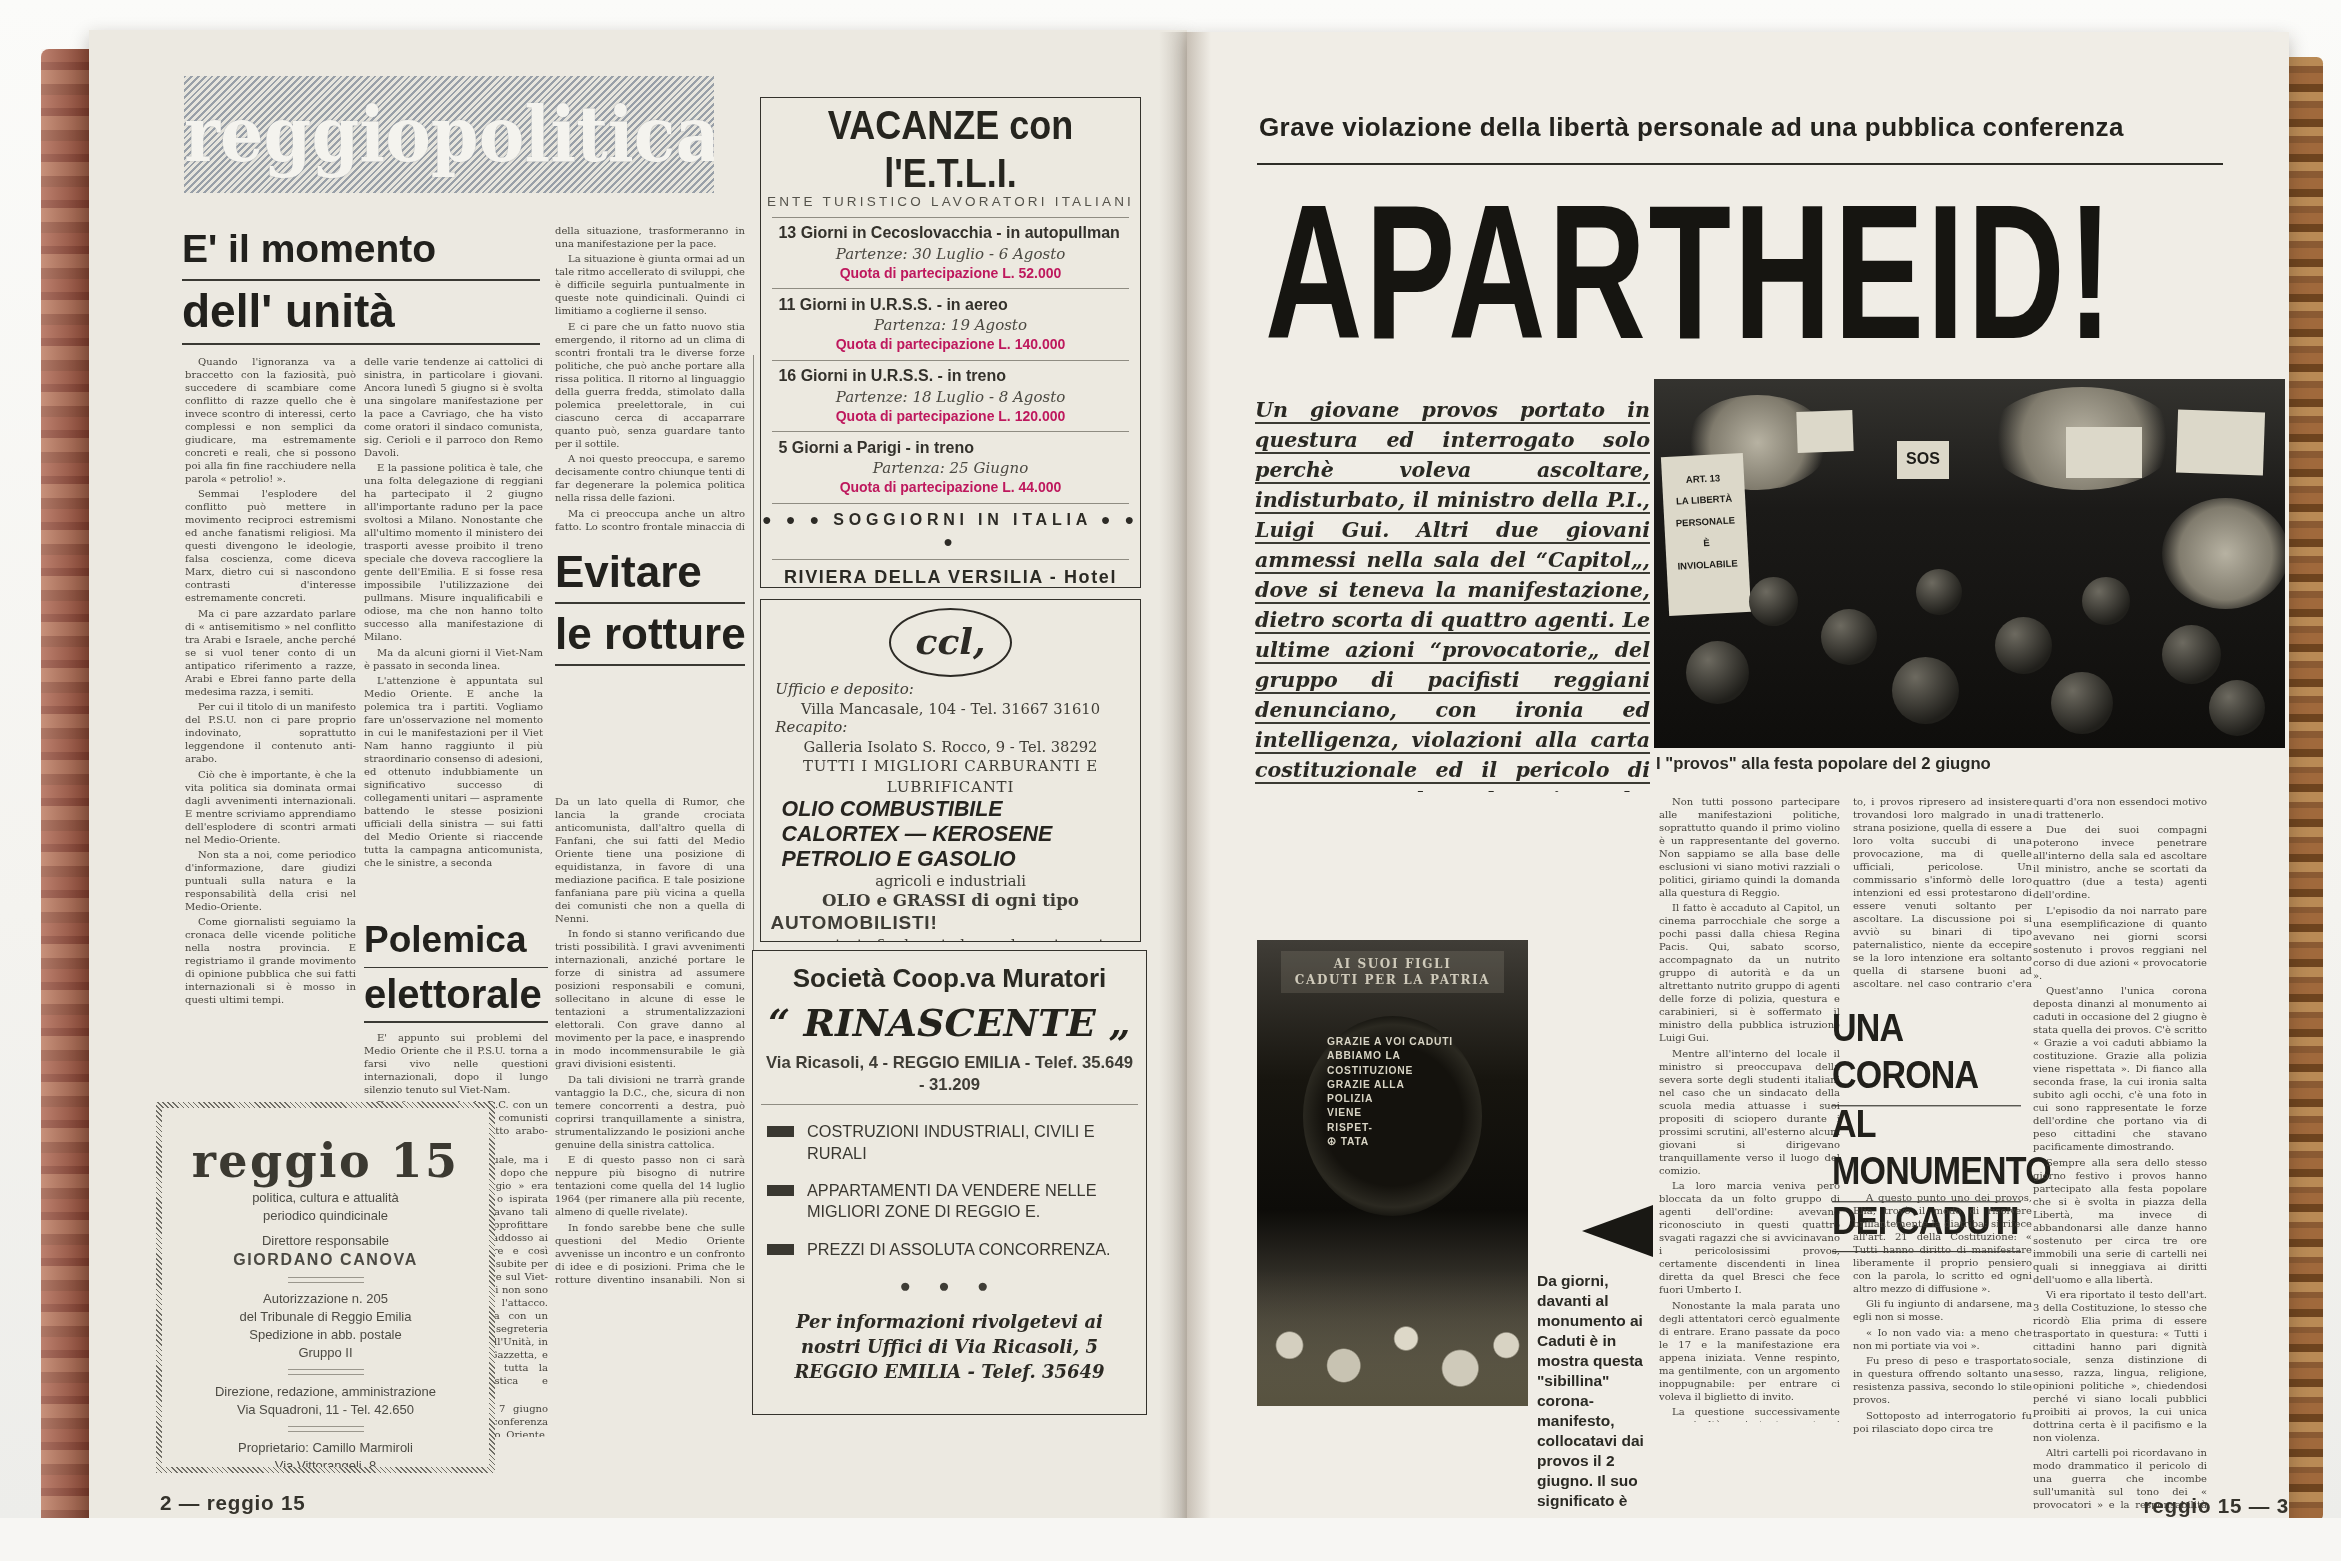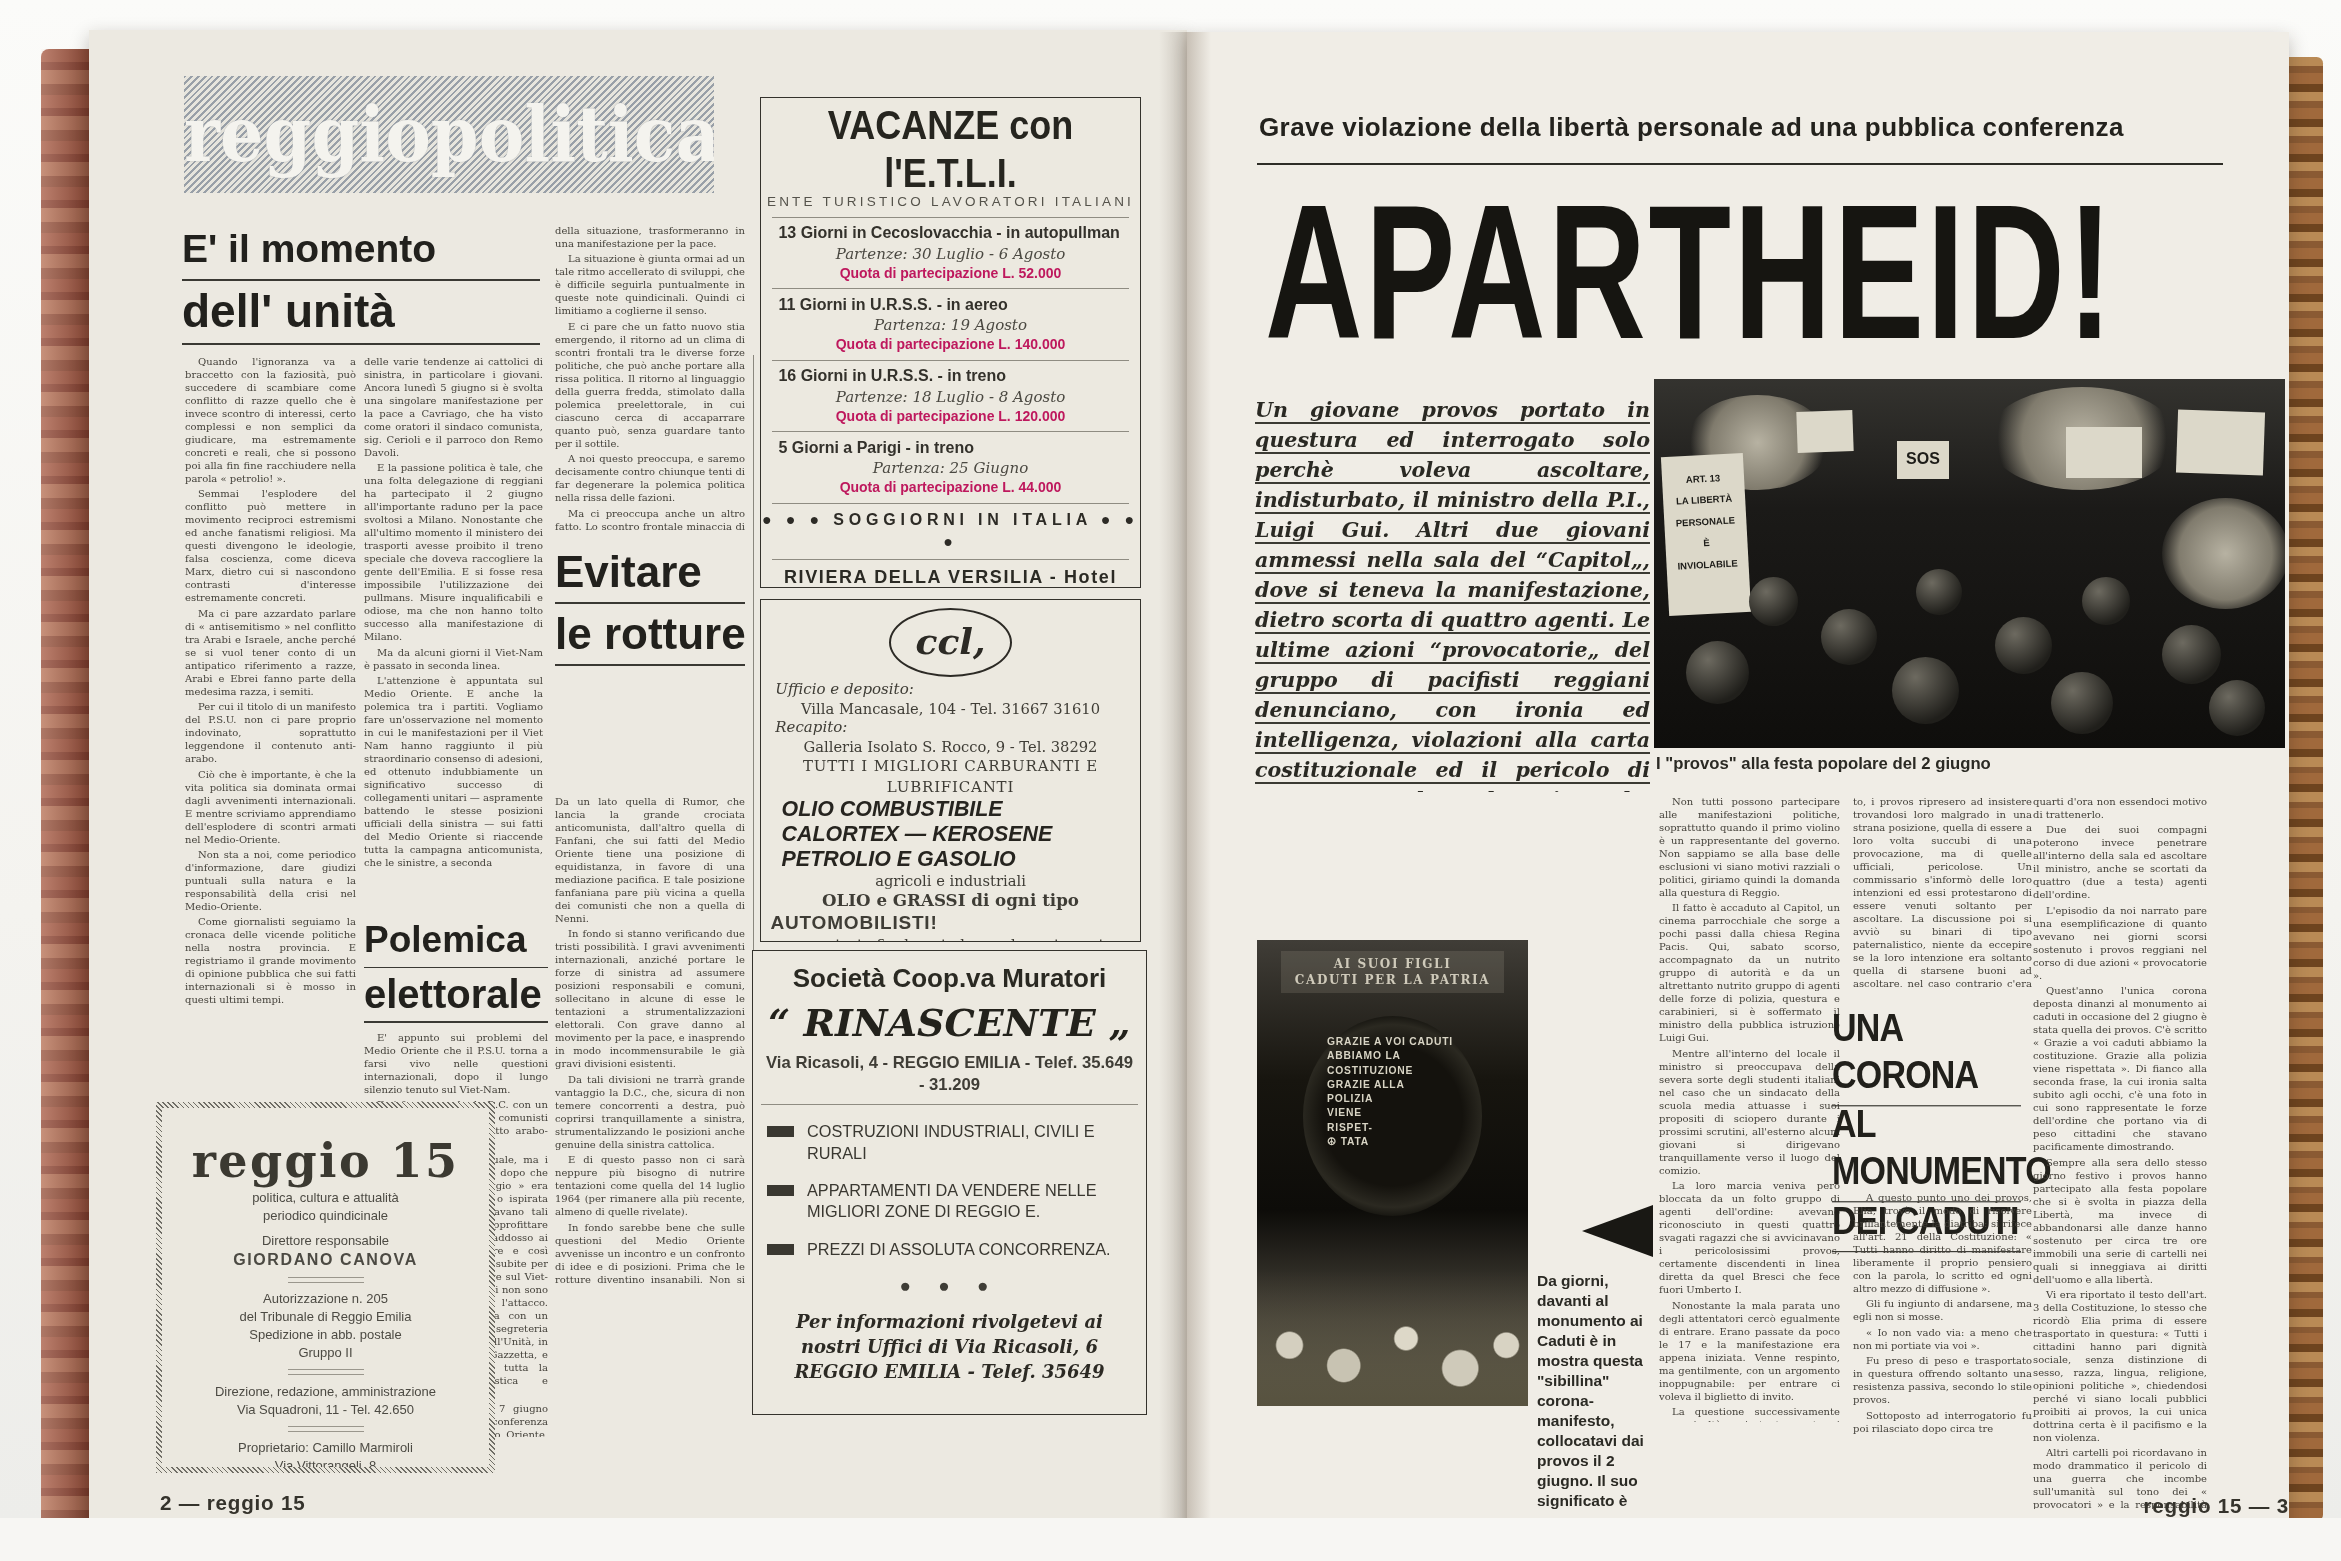--- a/index.html
+++ b/index.html
@@ -266,21 +266,21 @@
     <div class="item">
       <span class="sq"></span>
       <span>APPARTAMENTI DA VENDERE NELLE MIGLIORI ZONE DI REGGIO E.</span>
     </div>
     <div class="item">
       <span class="sq"></span>
       <span>PREZZI DI ASSOLUTA CONCORRENZA.</span>
     </div>
     <div class="dots">● ● ●</div>
     <div class="f" style="margin-top:11px;">Per informazioni rivolgetevi ai</div>
-    <div class="f">nostri Uffici di Via Ricasoli, 6</div>
+    <div class="f">nostri Uffici di Via Ricasoli, 5</div>
     <div class="f">REGGIO EMILIA - Telef. 35649</div>
   </div>
 
   <div class="abs" id="kick">Grave violazione della libertà personale ad una pubblica conferenza</div>
   <div class="abs" id="kickrule"></div>
   <div class="abs" id="apartheid">APARTHEID!</div>
   <div class="abs" id="intro">Un giovane provos portato in questura ed interrogato solo perchè voleva ascoltare, indisturbato, il ministro della P.I., Luigi Gui. Altri due giovani ammessi nella sala del “Capitol„, dove si teneva la manifestazione, dietro scorta di quattro agenti. Le ultime azioni “provocatorie„ del gruppo di pacifisti reggiani denunciano, con ironia ed intelligenza, violazioni alla carta costituzionale ed il pericolo di guerra totale che incombe sull'umanità in questo periodo storico.</div>
 
   <div class="abs photo" style="left:1654px;top:379px;width:631px;height:369px;">
     <div class="blob" style="left:32px;top:16px;width:143px;height:95px;"></div>

